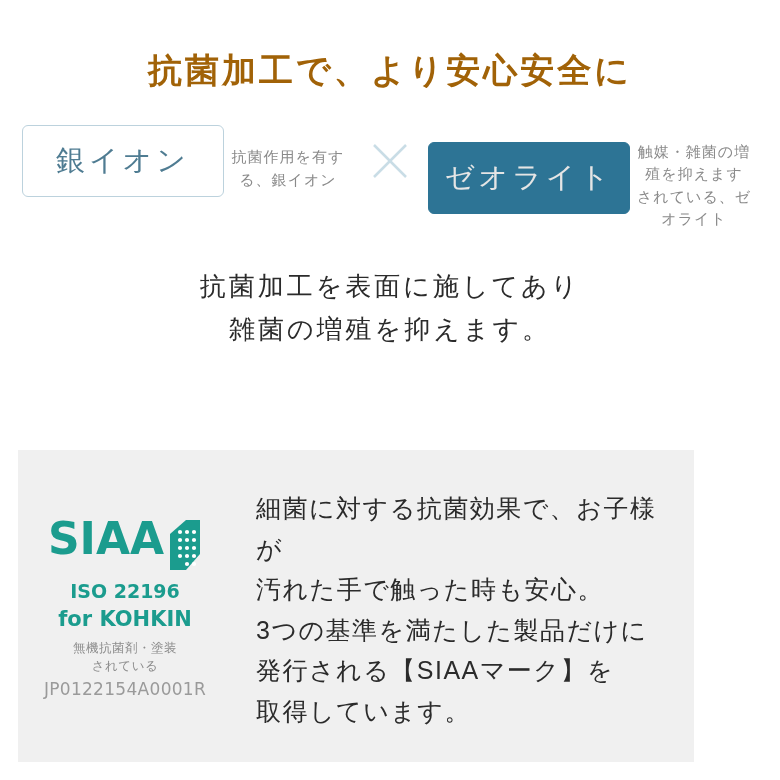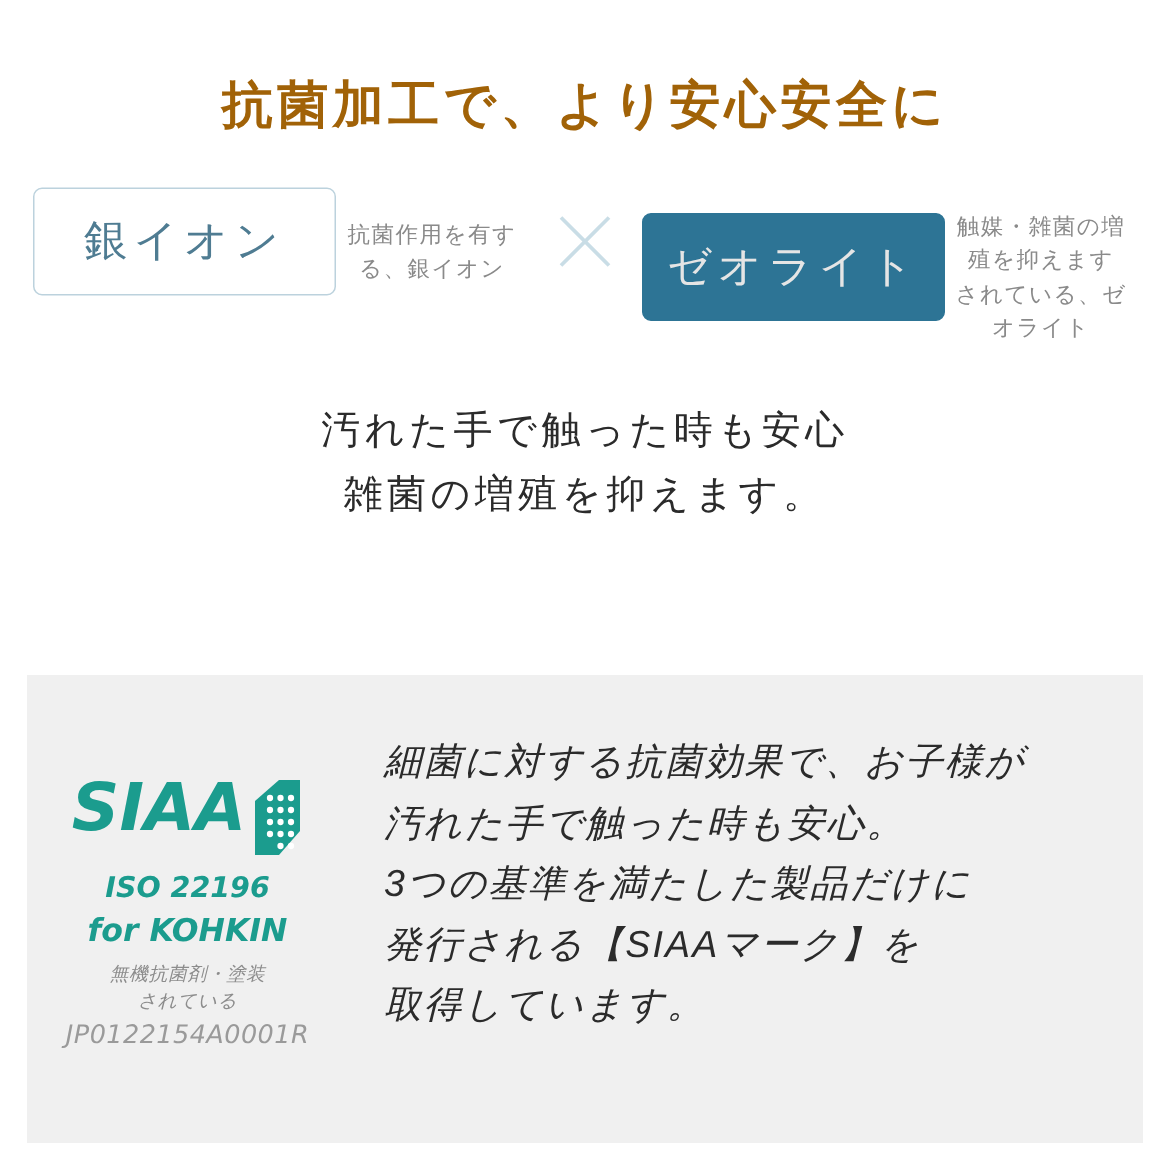--- a/index.html
+++ b/index.html
@@ -90,26 +90,25 @@
     line-height: 1.65;
     letter-spacing: 3px;
     color: #2b2b2b;
   }
 
   
   .panel {
     position: absolute;
     left: 18px;
     top: 450px;
-    width: 744px;
+    width: 676px;
     height: 312px;
     background: #f0f0f0;
     display: flex;
     align-items: flex-start;
-    font-style: italic;
   }
   .siaa-block {
     width: 214px;
     padding-top: 68px;
     display: flex;
     flex-direction: column;
     align-items: center;
     color: #1b9c8e;
   }
   .siaa-logo-row {
@@ -192,21 +191,21 @@
       <div class="chip chip-filled">ゼオライト</div>
       <div class="ing-caption">
         <div>触媒・雑菌の増殖を抑えます</div>
         <div>されている、ゼオライト</div>
       </div>
     </div>
 
   </div>
 
   <div class="statement">
-    <div>汚れた手で触った時も安心</div>
+    <div>抗菌加工を表面に施してあり</div>
     <div>雑菌の増殖を抑えます。</div>
   </div>
 
   <div class="panel">
 
     <div class="siaa-block">
       <div class="siaa-logo-row">
         <span class="siaa-word">SIAA</span>
         <span class="siaa-mark">
           <svg width="34" height="52" viewBox="0 0 34 52" aria-hidden="true">

